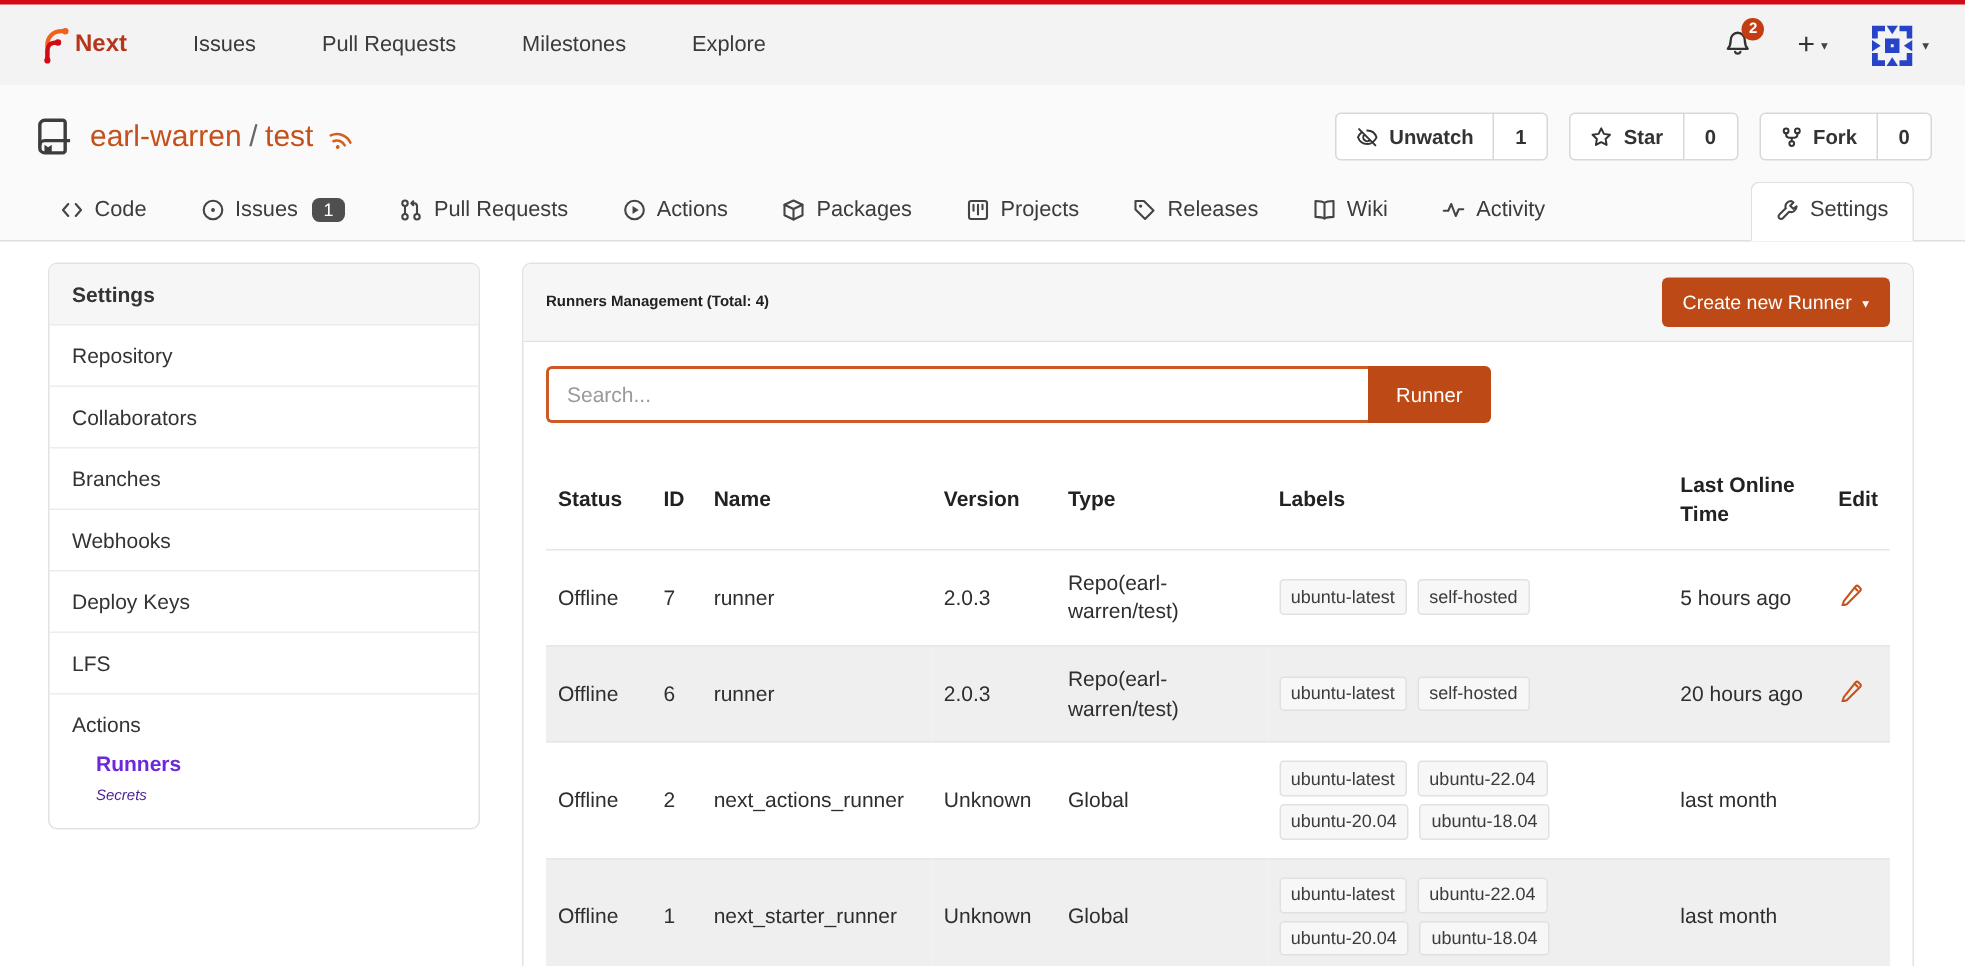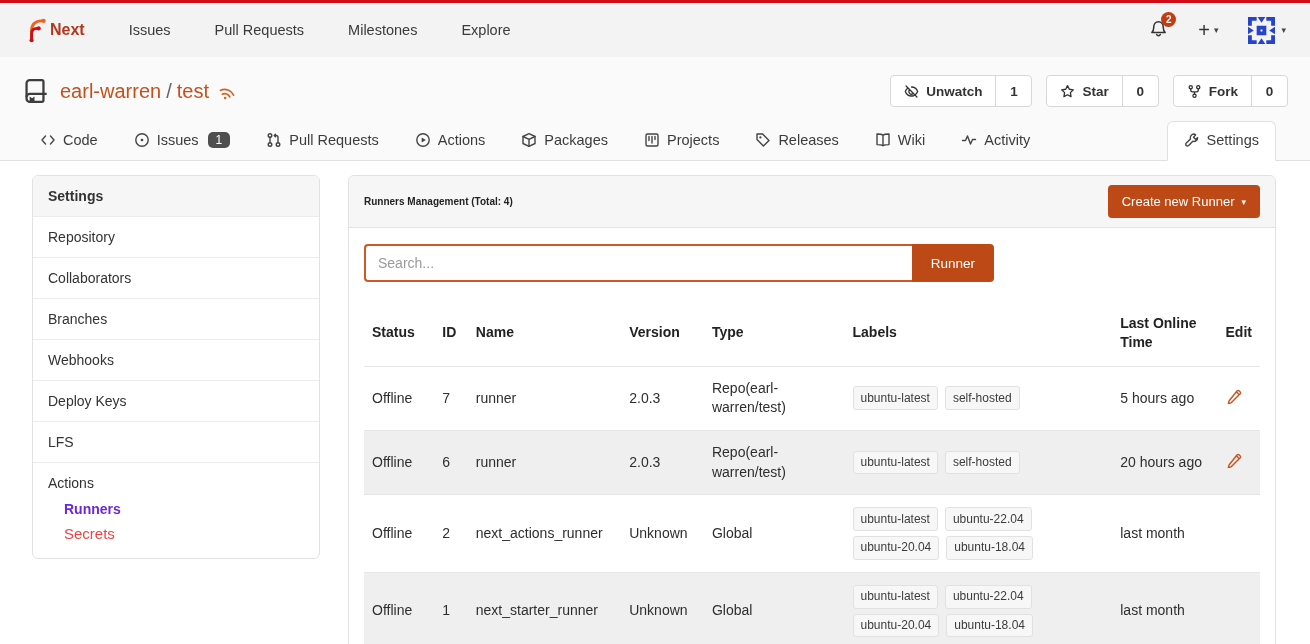--- a/index.html
+++ b/index.html
@@ -51,21 +51,21 @@
   .content { display:flex; gap:28px; padding:14px 34px 0 32px; align-items:flex-start; }
 
   aside.sidebar { width:288px; flex:none; border:1px solid #e2e2e2; border-radius:6px;
     background:#fff; overflow:hidden; }
   .side-item { padding:12px 15px; border-bottom:1px solid #ececec; color:#333; cursor:pointer; }
   .side-item:last-child { border-bottom:none; }
   .side-head { font-weight:bold; background:#f6f6f6; cursor:default; }
   .side-group-label { color:#333; }
   .side-sub { margin-top:10px; padding-left:16px; cursor:pointer; }
   .side-sub.active { font-weight:bold; color:#6d28d9; }
-  .side-sub.muted { color:#ef4444; font-size:15px; margin-top:8px; padding-bottom:4px; }
+  .side-sub.muted { color:#4c1d95; font-size:10px; margin-top:8px; padding-bottom:4px;font-style:italic; }
 
   main.panel { flex:1; border:1px solid #e2e2e2; border-radius:6px; background:#fff; }
   .panel-header { display:flex; align-items:center; justify-content:space-between;
     background:#f6f6f6; border-bottom:1px solid #e2e2e2; border-radius:6px 6px 0 0;
     padding:9px 15px; }
   .panel-title { font-weight:bold; font-size:10px; color:#222; }
   .create-btn { background:var(--accent); color:#fff; border:none; border-radius:4px;
     padding:9px 14px; font-size:13px; cursor:pointer; display:flex; align-items:center; gap:7px;
     font-family:inherit; }
   .create-btn .caret { color:#fff; }

